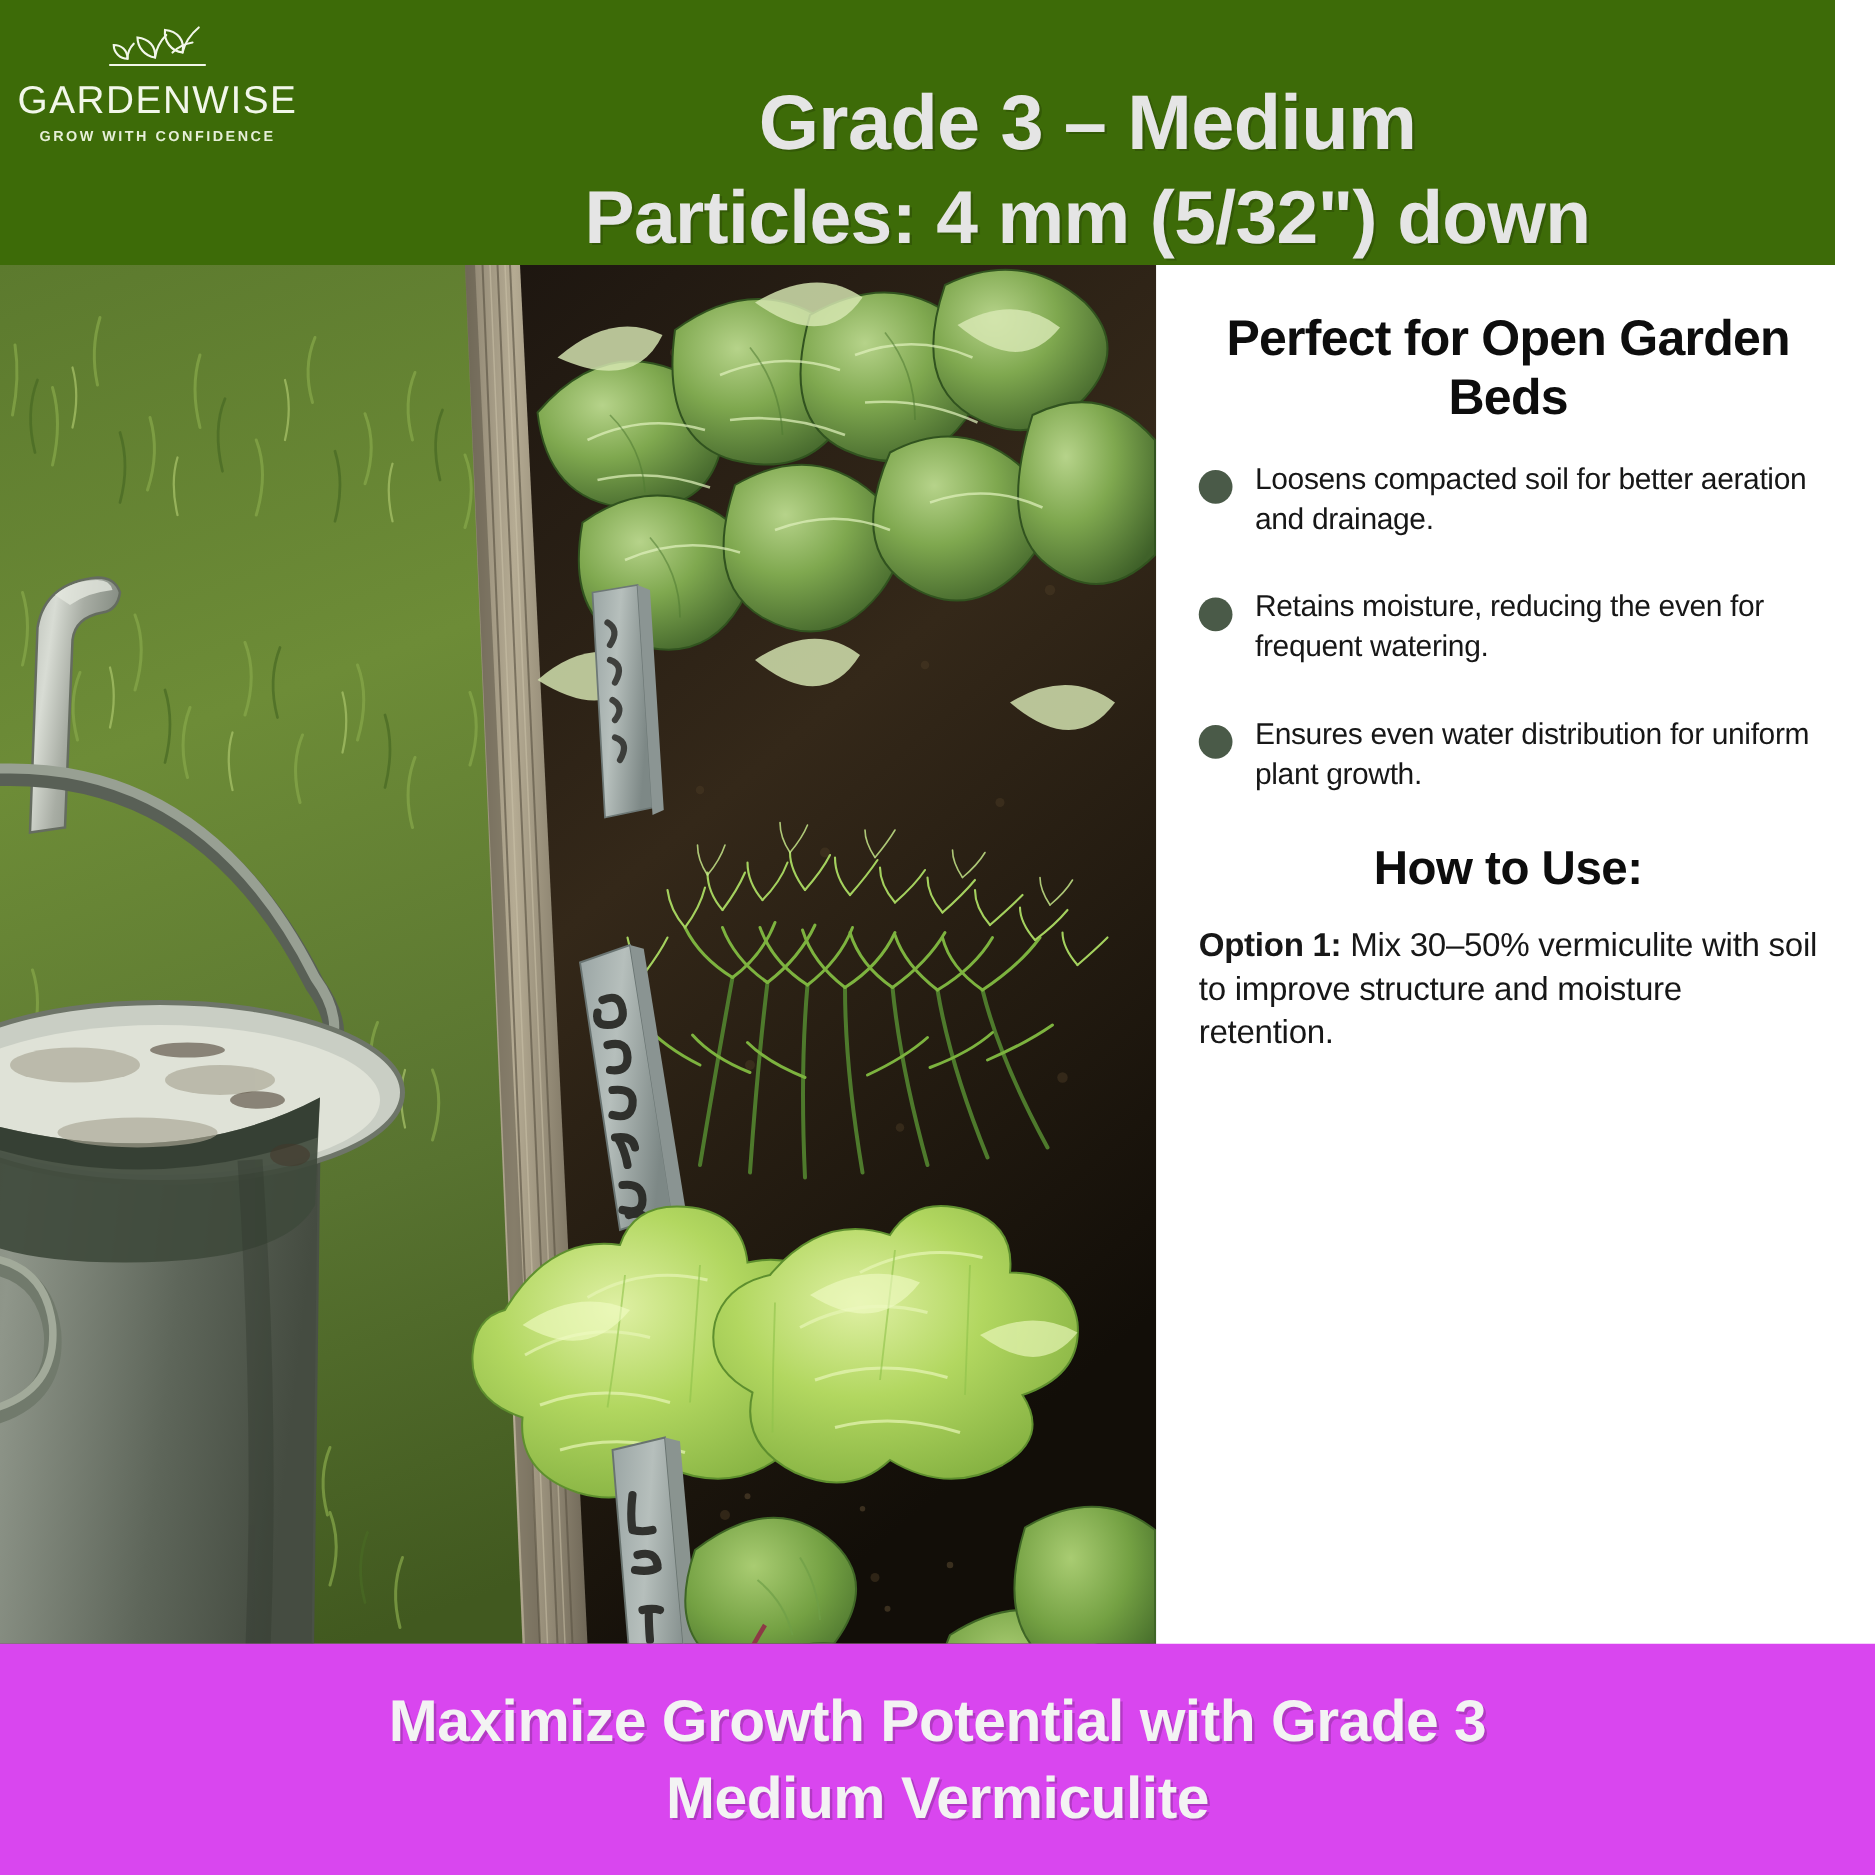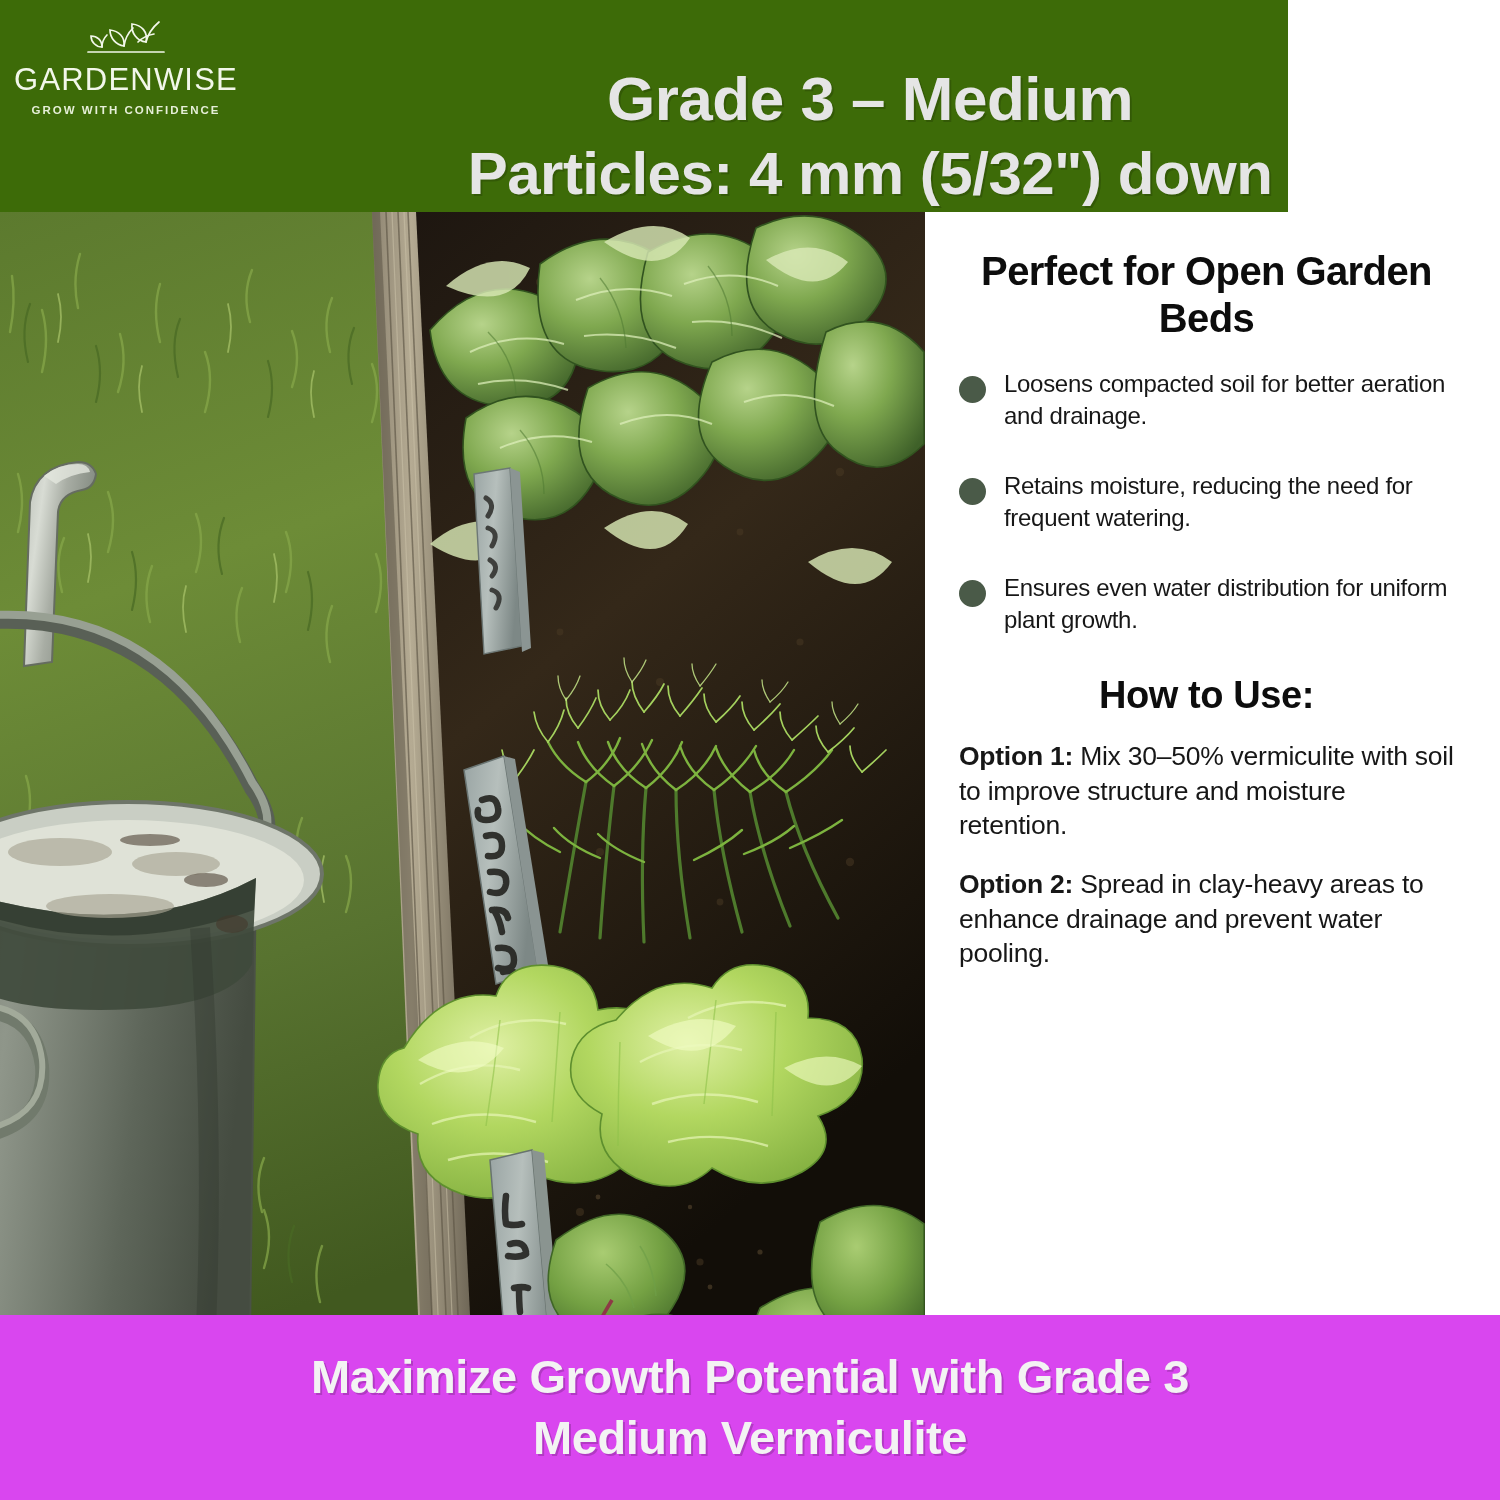--- a/index.html
+++ b/index.html
@@ -6,21 +6,21 @@
   html, body {
     width:1500px; height:1500px;
     background:#ffffff;
     font-family:"Liberation Sans", sans-serif;
     overflow:hidden;
   }
   .page { position:relative; width:1500px; height:1500px; background:#fff; }
 
   
   .header {
-    position:absolute; left:0; top:0; width:1288px; height:212px;
+    position:absolute; left:0; top:0; width:1468px; height:212px;
     background:#3d6b08;
     display:flex; align-items:center;
   }
   .brand {
     position:absolute; left:10px; top:14px;
     width:232px; display:flex; flex-direction:column; align-items:center;
   }
   .brand-mark { width:120px; height:48px; display:block; }
   .brand-name {
     color:#f2f7ea; font-size:31px; font-weight:400; letter-spacing:1.2px;
@@ -541,32 +541,31 @@
   <div class="panel">
     <div class="panel-heading">Perfect for Open Garden Beds</div>
 
     <ul class="bullets">
       <li class="bullet">
         <span class="dot"></span>
         <span class="bullet-text">Loosens compacted soil for better aeration and drainage.</span>
       </li>
       <li class="bullet">
         <span class="dot"></span>
-        <span class="bullet-text">Retains moisture, reducing the need for frequent watering.</span>
+        <span class="bullet-text">Retains moisture, reducing the even for frequent watering.</span>
       </li>
       <li class="bullet">
         <span class="dot"></span>
         <span class="bullet-text">Ensures even water distribution for uniform plant growth.</span>
       </li>
     </ul>
 
     <div class="howto-heading">How to Use:</div>
 
     <p class="option"><b>Option 1:</b><span> Mix 30–50% vermiculite with soil to improve structure and moisture retention.</span></p>
-    <p class="option"><b>Option 2:</b><span> Spread in clay-heavy areas to enhance drainage and prevent water pooling.</span></p>
   </div>
 
   <div class="footer">
     <div class="footer-text">
       <span class="ln">Maximize Growth Potential with Grade 3</span>
       <span class="ln">Medium Vermiculite</span>
     </div>
   </div>
 
 </div>

